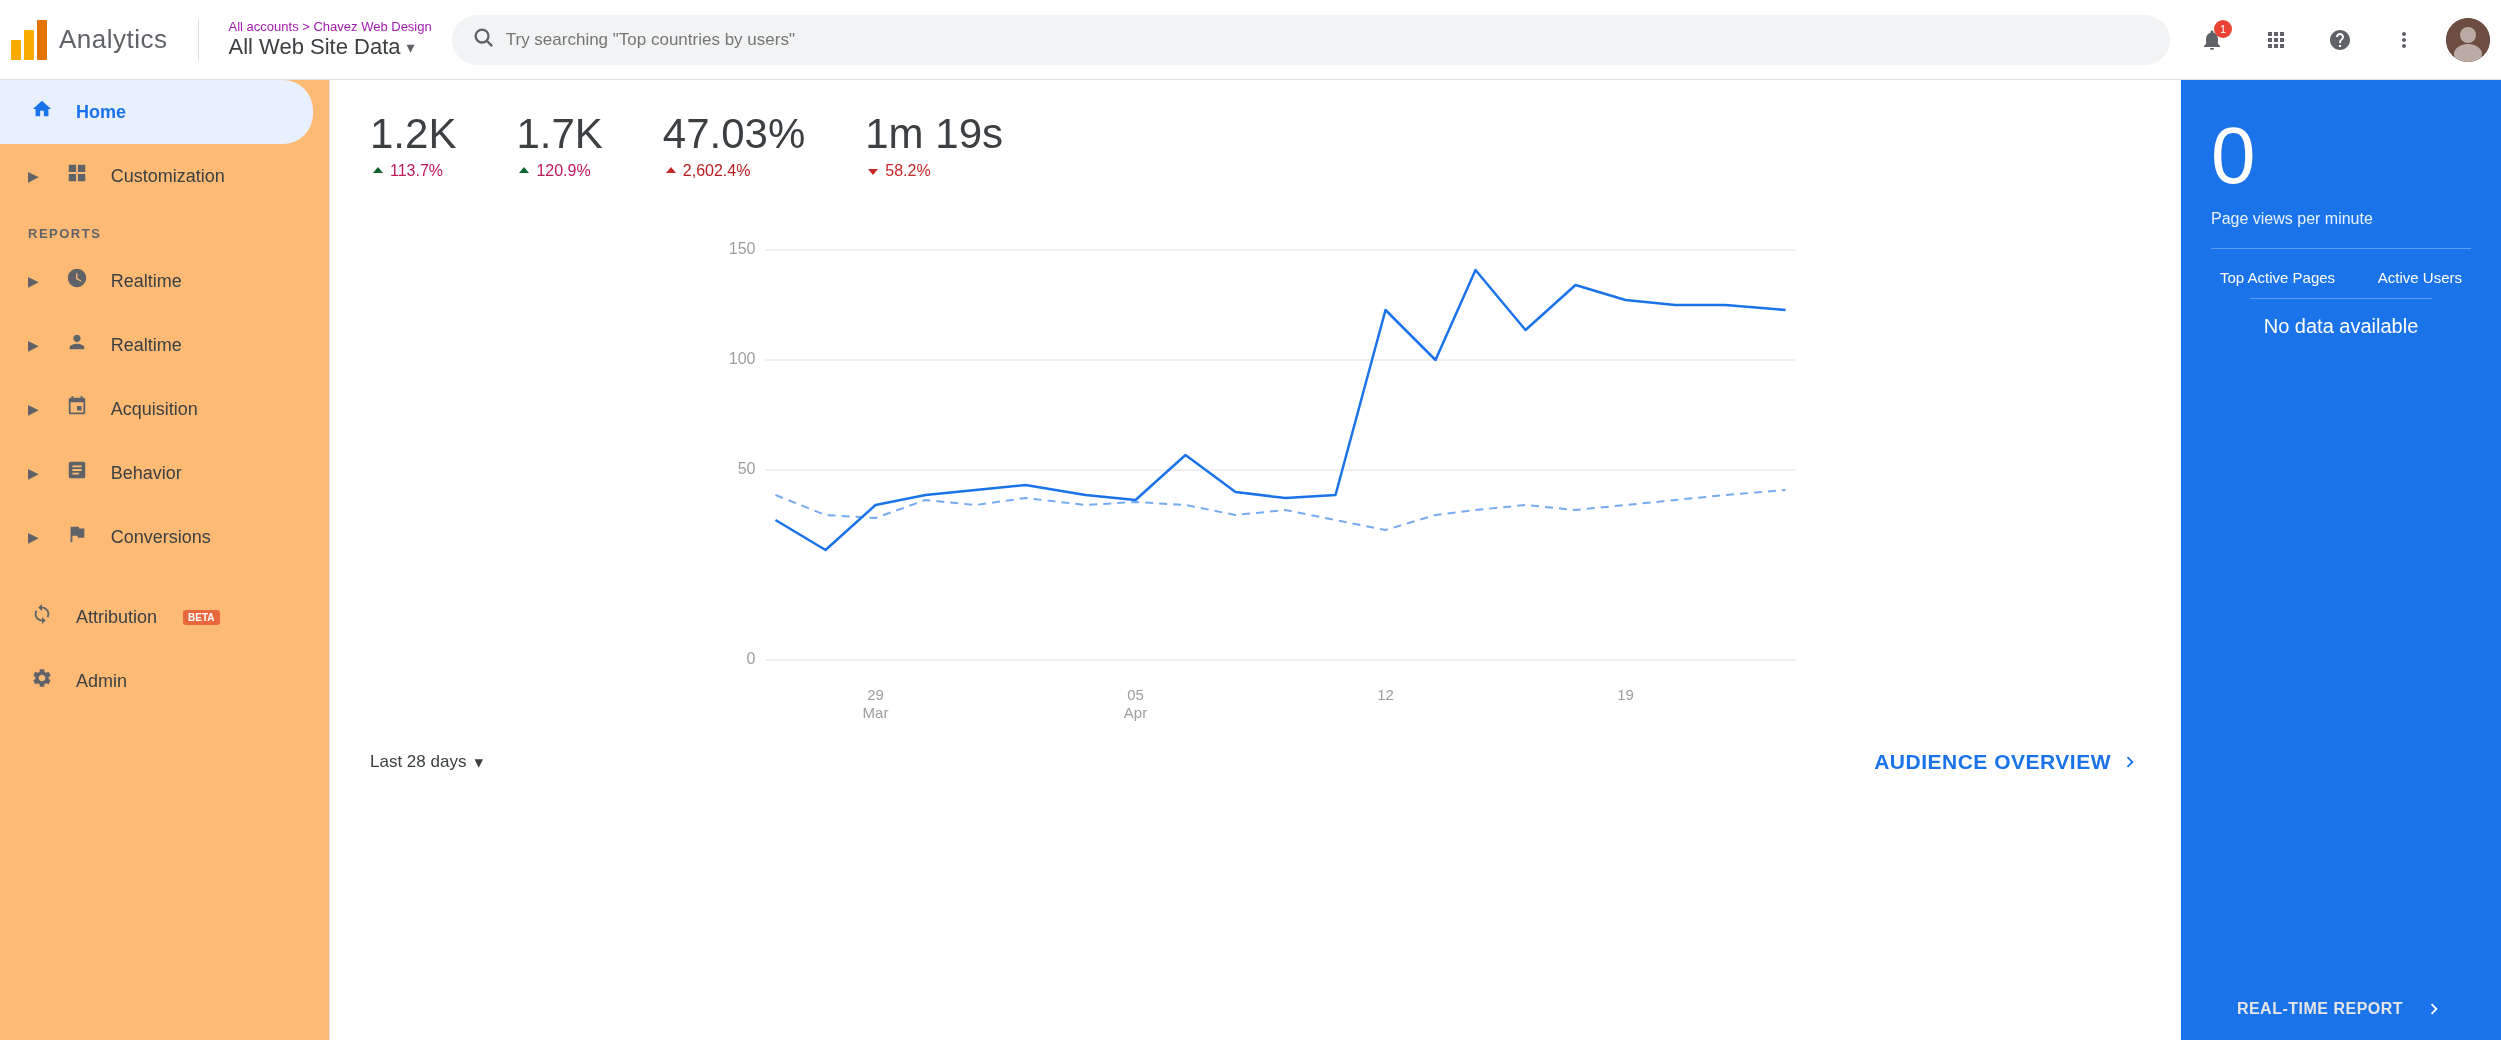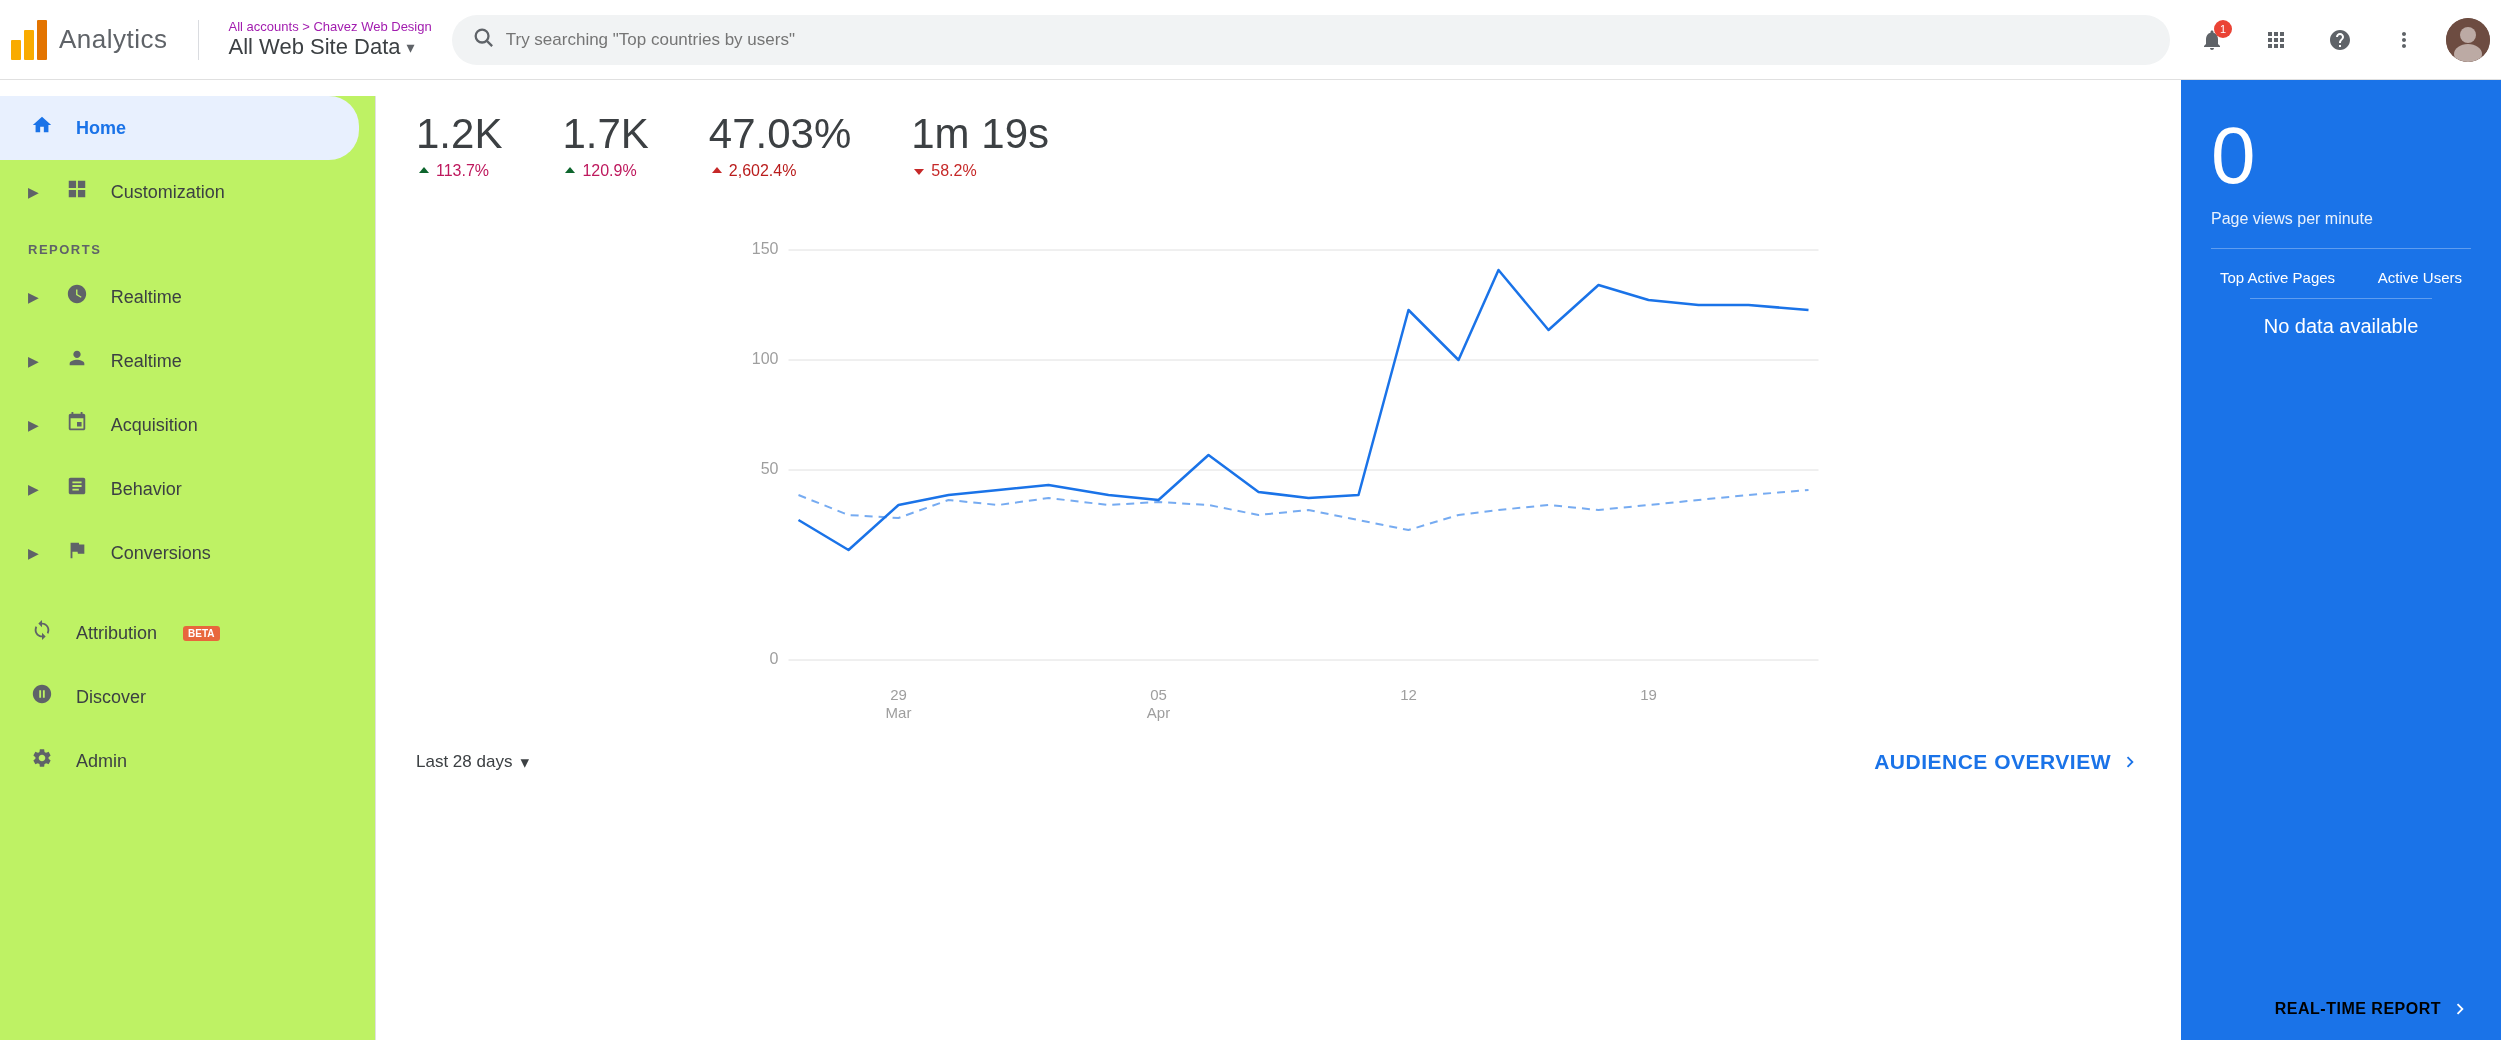--- a/index.html
+++ b/index.html
@@ -34,21 +34,21 @@
       position: absolute; top: 2px; right: 2px; background: #ea4335; color: #fff;
       border-radius: 50%; width: 18px; height: 18px; font-size: 11px;
       display: flex; align-items: center; justify-content: center;
     }
     .avatar { width: 44px; height: 44px; border-radius: 50%; background: #6d4c41; display: flex; align-items: center; justify-content: center; color: #fff; font-size: 18px; cursor: pointer; overflow: hidden; }
 
     
     .main-layout { display: flex; flex: 1; overflow: hidden; }
 
     
-    .sidebar { width: 376px; background: #bef264; border-right: 1px solid #e0e0e0; display: flex; flex-direction: column; flex-shrink: 0; overflow-y: auto; margin-top: 16px; }
+    .sidebar { width: 330px; background: #fdba74; border-right: 1px solid #e0e0e0; display: flex; flex-direction: column; flex-shrink: 0; overflow-y: auto; }
     .nav-item {
       display: flex; align-items: center; gap: 20px; padding: 18px 28px;
       cursor: pointer; font-size: 18px; color: #3c4043; border-radius: 0 30px 30px 0;
       margin-right: 16px; transition: background 0.15s;
     }
     .nav-item.active { background: #e8f0fe; color: #1a73e8; font-weight: 600; }
     .nav-item.active .nav-icon { color: #1a73e8; }
     .nav-icon { font-size: 22px; width: 28px; text-align: center; color: #5f6368; }
     .nav-expand { font-size: 14px; color: #5f6368; margin-right: 4px; }
     .reports-label { font-size: 13px; color: #5f6368; font-weight: 600; letter-spacing: 1.5px; padding: 18px 28px 8px 28px; text-transform: uppercase; }
@@ -73,21 +73,21 @@
 
     
     .right-panel { width: 320px; background: #1a73e8; color: #fff; display: flex; flex-direction: column; flex-shrink: 0; }
     .realtime-count { font-size: 80px; font-weight: 200; padding: 30px 30px 0 30px; }
     .realtime-label { font-size: 16px; padding: 8px 30px 20px 30px; opacity: 0.9; }
     .realtime-divider { height: 1px; background: rgba(255,255,255,0.3); margin: 0 30px; }
     .realtime-section { padding: 20px 39px; flex: 1; text-align: center; }
     .realtime-section-header { display: flex; justify-content: space-between; font-size: 15px; margin-bottom: 12px; }
     .no-data { font-size: 20px; font-weight: 500; }
     .realtime-footer { padding: 20px 30px; text-align: right; }
-    .realtime-report-link { font-size: 16px; font-weight: 600; color: #000000; text-transform: uppercase; letter-spacing: 0.5px; cursor: pointer; display: flex; align-items: center; gap: 8px; justify-content: flex-end; }
+    .realtime-report-link { font-size: 16px; font-weight: 600; color: #e5e5e5; text-transform: uppercase; letter-spacing: 0.5px; cursor: pointer; display: flex; align-items: center; gap: 20px; justify-content: center; }
 
     
     svg.chart-svg { width: 100%; height: 100%; }
   </style>
 </head>
 <body>
 
 <div class="header">
   <div class="logo-area">
     <div class="logo-bars">
@@ -224,28 +224,20 @@
     <div class="nav-item" style="margin-top: 16px;">
       <span class="nav-icon">
         <svg width="22" height="22" viewBox="0 0 24 24" fill="#5f6368">
           <path d="M12 4V1L8 5l4 4V6c3.31 0 6 2.69 6 6 0 1.01-.25 1.97-.7 2.8l1.46 1.46C19.54 15.03 20 13.57 20 12c0-4.42-3.58-8-8-8zm0 14c-3.31 0-6-2.69-6-6 0-1.01.25-1.97.7-2.8L5.24 7.74C4.46 8.97 4 10.43 4 12c0 4.42 3.58 8 8 8v3l4-4-4-4v3z"></path>
         </svg>
       </span>
       <span>Attribution</span>
       <span class="beta-badge">BETA</span>
     </div>
 
-    <div class="nav-item">
-      <span class="nav-icon">
-        <svg width="22" height="22" viewBox="0 0 24 24" fill="#5f6368">
-          <path d="M12 2C6.48 2 2 6.48 2 12s4.48 10 10 10 10-4.48 10-10S17.52 2 12 2zm-1 14H9V8h2v8zm4 0h-2V8h2v8z"></path>
-        </svg>
-      </span>
-      <span>Discover</span>
-    </div>
 
     <div class="nav-item">
       <span class="nav-icon">
         <svg width="22" height="22" viewBox="0 0 24 24" fill="#5f6368">
           <path d="M19.14 12.94c.04-.3.06-.61.06-.94 0-.32-.02-.64-.07-.94l2.03-1.58c.18-.14.23-.41.12-.61l-1.92-3.32c-.12-.22-.37-.29-.59-.22l-2.39.96c-.5-.38-1.03-.7-1.62-.94l-.36-2.54c-.04-.24-.24-.41-.48-.41h-3.84c-.24 0-.43.17-.47.41l-.36 2.54c-.59.24-1.13.57-1.62.94l-2.39-.96c-.22-.08-.47 0-.59.22L2.74 8.87c-.12.21-.08.47.12.61l2.03 1.58c-.05.3-.09.63-.09.94s.02.64.07.94l-2.03 1.58c-.18.14-.23.41-.12.61l1.92 3.32c.12.22.37.29.59.22l2.39-.96c.5.38 1.03.7 1.62.94l.36 2.54c.05.24.24.41.48.41h3.84c.24 0 .44-.17.47-.41l.36-2.54c.59-.24 1.13-.56 1.62-.94l2.39.96c.22.08.47 0 .59-.22l1.92-3.32c.12-.22.07-.47-.12-.61l-2.01-1.58zM12 15.6c-1.98 0-3.6-1.62-3.6-3.6s1.62-3.6 3.6-3.6 3.6 1.62 3.6 3.6-1.62 3.6-3.6 3.6z"></path>
         </svg>
       </span>
       <span>Admin</span>
     </div>
   </div>

